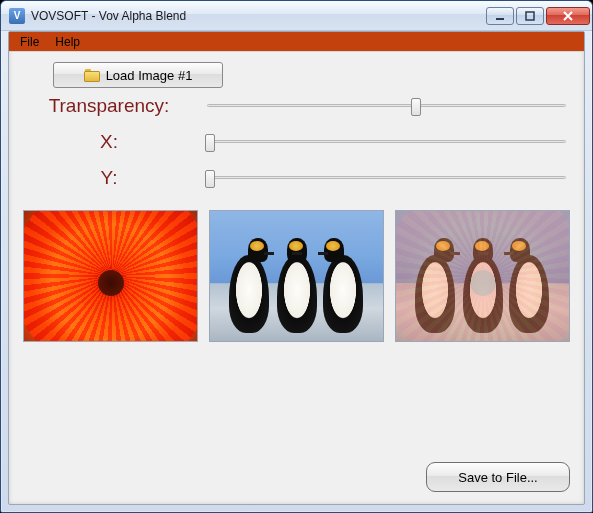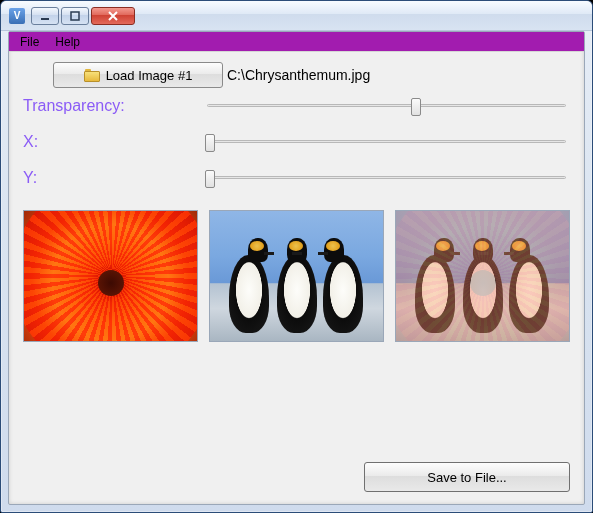--- a/index.html
+++ b/index.html
@@ -65,41 +65,41 @@
     border-radius: 2px;
     display: flex;
     flex-direction: column;
     box-shadow: 0 0 4px rgba(0,0,0,0.15) inset;
   }
   .menubar {
     height: 20px;
     display: flex;
     align-items: center;
     padding: 0 4px;
-    background: #a21caf;
+    background: #c2410c;
     border-bottom: 1px solid #d6d6d6;
     gap: 2px;
   }
   .menuitem {
     padding: 2px 7px;
     font-size: 12px;
     color: #000;
     cursor: default;
   }
   .content {
     flex: 1;
     padding: 10px 14px 12px 14px;
     display: flex;
     flex-direction: column;
   }
   .toprow {
     display: flex;
     align-items: center;
     margin-bottom: 6px;
-    gap: 4px;
+    gap: 27px;
     padding-left: 30px;
   }
   .loadbtn {
     width: 170px;
     height: 26px;
     background: linear-gradient(#fdfdfd,#ebebeb 45%,#dddddd 46%,#e9e9e9);
     border: 1px solid #8a8a8a;
     border-radius: 3px;
     display: flex;
     align-items: center;
@@ -113,21 +113,21 @@
   .folder-icon .tab { position: absolute; width: 6px; height: 3px; left: 1px; top: 0; background: #e2b73f; border-radius: 1px 1px 0 0; }
   .folder-icon .body { position: absolute; width: 16px; height: 11px; left: 0; top: 2px; background: linear-gradient(#f7e07a,#e7b93d); border: 1px solid #b8902a; border-radius: 1px; }
   .pathlabel { font-size: 14px; color: #000; }
 
   .sliderrow {
     display: flex;
     align-items: center;
     margin-bottom: 12px;
     height: 24px;
   }
-  .sliderlabel { width: 180px; text-align: left; font-size: 16px; color: #8b5cf6; padding-right: 8px; }
+  .sliderlabel { width: 180px; text-align: center; font-size: 19px; color: #7f1d1d; padding-right: 8px; }
   .slider {
     flex: 1;
     position: relative;
     height: 20px;
   }
   .slider .track {
     position: absolute;
     left: 4px; right: 4px; top: 8px;
     height: 3px;
     background: #e6e6e6;
@@ -234,39 +234,40 @@
   .img3 .layerA { opacity: 0.58; }
   .img3 .layerB { opacity: 0.58; }
 
   .footer {
     display: flex;
     justify-content: flex-end;
     margin-top: auto;
     padding-top: 14px;
   }
   .savebtn {
-    width: 206px;
+    width: 144px;
     height: 30px;
     background: linear-gradient(#fdfdfd,#ebebeb 45%,#dddddd 46%,#e9e9e9);
     border: 1px solid #707070;
-    border-radius: 3px;
+    border-radius: 9px;
     display: flex;
     align-items: center;
     justify-content: center;
     font-size: 13px;
     color: #000;
   }
 </style>
 </head>
 <body>
 
 <div class="window">
 
   <div class="titlebar">
     <div class="icon">V</div>
+    <div class="title">VOVSOFT - Vov Alpha Blend</div>
     <div class="winbtns">
       <div class="winbtn">
         <svg viewBox="0 0 10 10">
             <rect x="1" y="7" width="8" height="2" fill="currentColor"></rect>
           </svg>
       </div>
       <div class="winbtn">
         <svg viewBox="0 0 10 10">
             <rect x="1" y="1" width="8" height="8" fill="none" stroke="currentColor" stroke-width="1.5"></rect>
           </svg>
@@ -288,21 +289,20 @@
     <div class="content">
 
       <div class="toprow">
         <div class="loadbtn">
           <span class="folder-icon">
               <span class="tab"></span>
               <span class="body"></span>
             </span>
           <span>Load Image #1</span>
         </div>
-        <div class="pathlabel">C:\Chrysanthemum.jpg</div>
       </div>
 
 
       <div class="sliderrow">
         <div class="sliderlabel">Transparency:</div>
         <div class="slider">
           <div class="track"></div>
           <div class="thumb" style="left:58%"></div>
         </div>
       </div>

